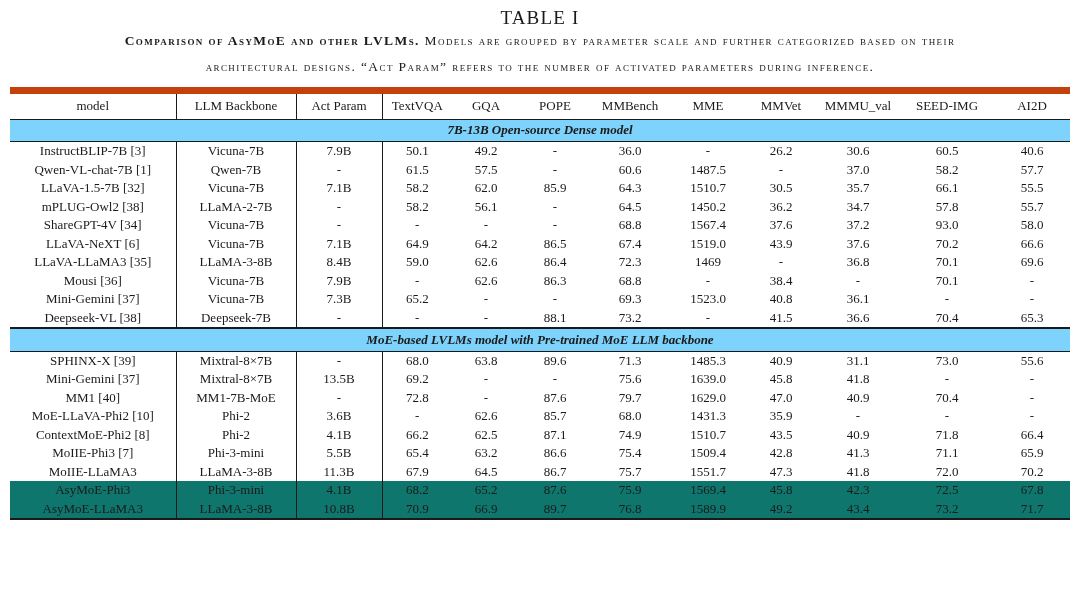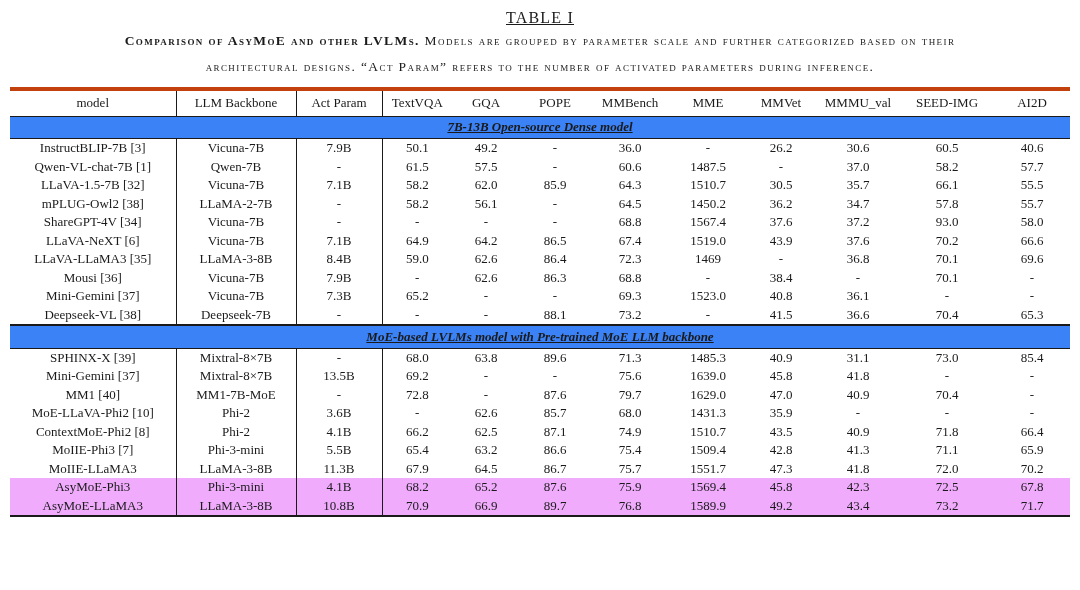--- a/index.html
+++ b/index.html
@@ -10,67 +10,65 @@
     height: 590px;
     overflow: hidden;
     font-family: "Liberation Serif", serif;
     color: #1a1a1a;
   }
   .caption {
     text-align: center;
     padding-top: 8px;
   }
   .caption-label {
-    font-size: 16px;
+    font-size: 19px;
     letter-spacing: 1.2px;
     line-height: 20px;
-    text-decoration: underline;
   }
   .caption-line {
     font-variant: small-caps;
     font-size: 13.5px;
     letter-spacing: 1.4px;
     line-height: 26px;
   }
   .caption-line .lead { font-weight: bold; }
 
   table.results {
     border-collapse: collapse;
     table-layout: fixed;
     width: 1060px;
     margin: 7px 10px 0 10px;
-    border-top: 4px solid #c2410c;
+    border-top: 7px solid #c2410c;
     border-bottom: 2px solid #1a1a1a;
     font-size: 13px;
   }
   table.results th, table.results td {
     text-align: center;
     vertical-align: middle;
     font-weight: normal;
     padding: 1px 2px;
     line-height: 16.5px;
     white-space: nowrap;
     overflow: hidden;
   }
   table.results thead th {
     border-bottom: 1px solid #1a1a1a;
     padding: 4px 2px;
   }
   .sep { border-right: 1px solid #1a1a1a; }
   tr.section-band td {
-    background: #3b82f6;
+    background: #7dd3fc;
     font-weight: bold;
     font-style: italic;
     border-top: 2px solid #1a1a1a;
     border-bottom: 1px solid #1a1a1a;
     padding: 2.5px 2px;
-    text-decoration: underline;
   }
   tr.section-band.thin-top td { border-top: 1px solid #1a1a1a; }
-  tr.highlight td { background: #f0abfc; margin-top: 40px; }
+  tr.highlight td { background: #0f766e; margin-top: 40px; }
   td.bold { font-weight: bold; }
   tbody tr.data-row:first-of-type td { padding-top: 2px; }
 </style>
 </head>
 <body>
 
 <div class="caption">
   <div class="caption-label">TABLE I</div>
   <div class="caption-line"><span class="lead">Comparison of AsyMoE and other LVLMs.</span><span> Models are grouped by parameter scale and further categorized based on their</span></div>
   <div class="caption-line">architectural designs. “Act Param” refers to the number of activated parameters during inference.</div>
@@ -259,21 +257,21 @@
         <td class="sep">Mixtral-8×7B</td>
         <td class="sep">-</td>
         <td>68.0</td>
         <td>63.8</td>
         <td>89.6</td>
         <td>71.3</td>
         <td>1485.3</td>
         <td>40.9</td>
         <td>31.1</td>
         <td>73.0</td>
-        <td>85.4</td>
+        <td>55.6</td>
       </tr>
       <tr class="data-row">
         <td class="sep">Mini-Gemini [37]</td>
         <td class="sep">Mixtral-8×7B</td>
         <td class="sep">13.5B</td>
         <td>69.2</td>
         <td>-</td>
         <td>-</td>
         <td>75.6</td>
         <td>1639.0</td>

